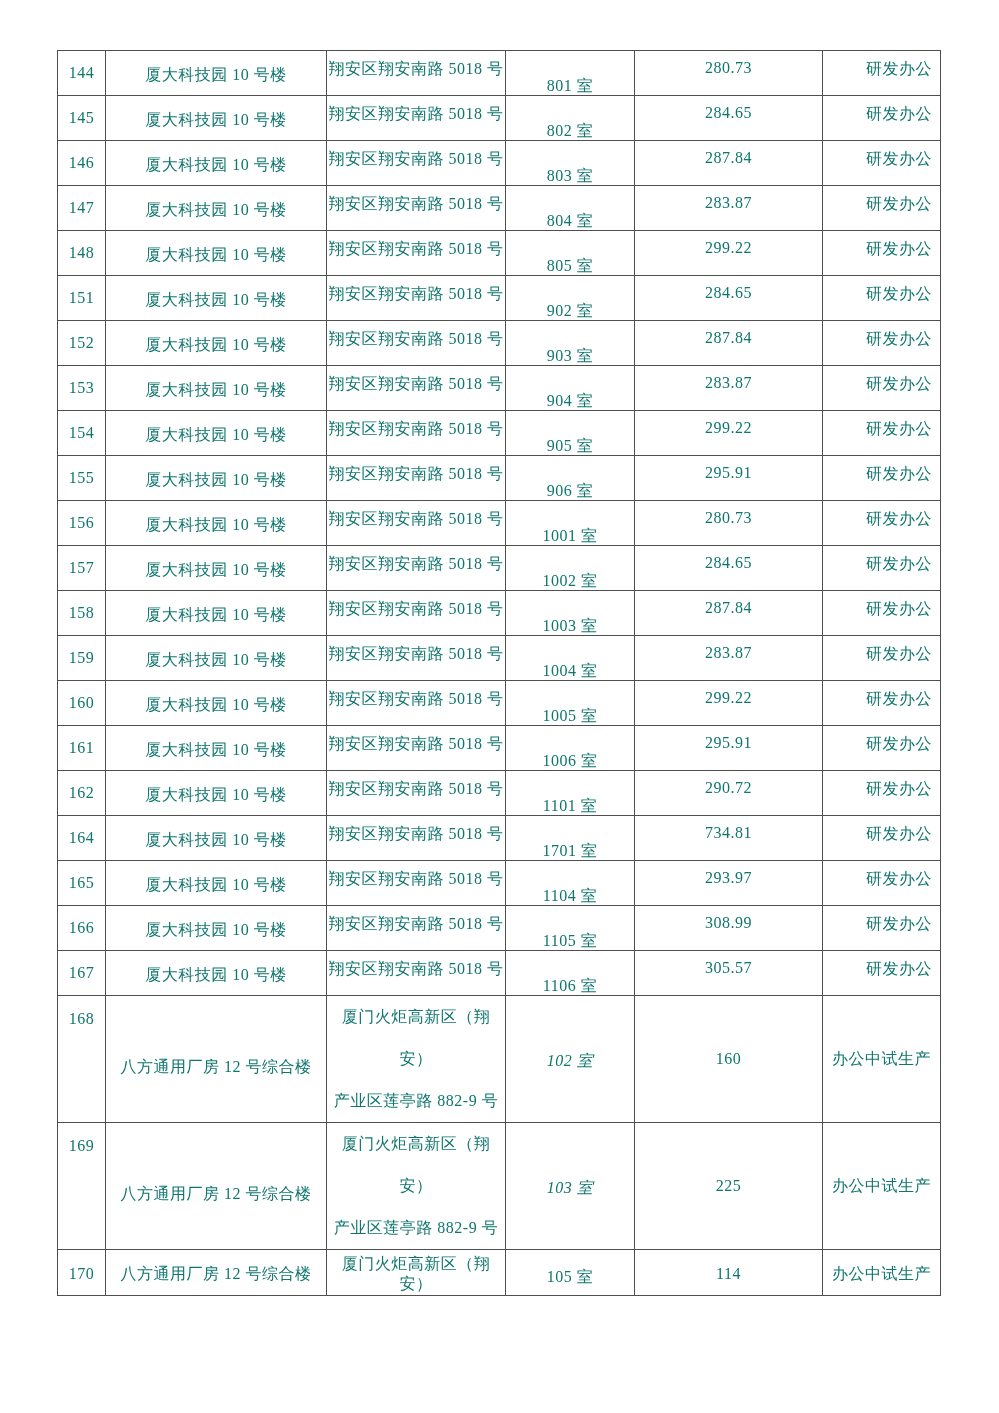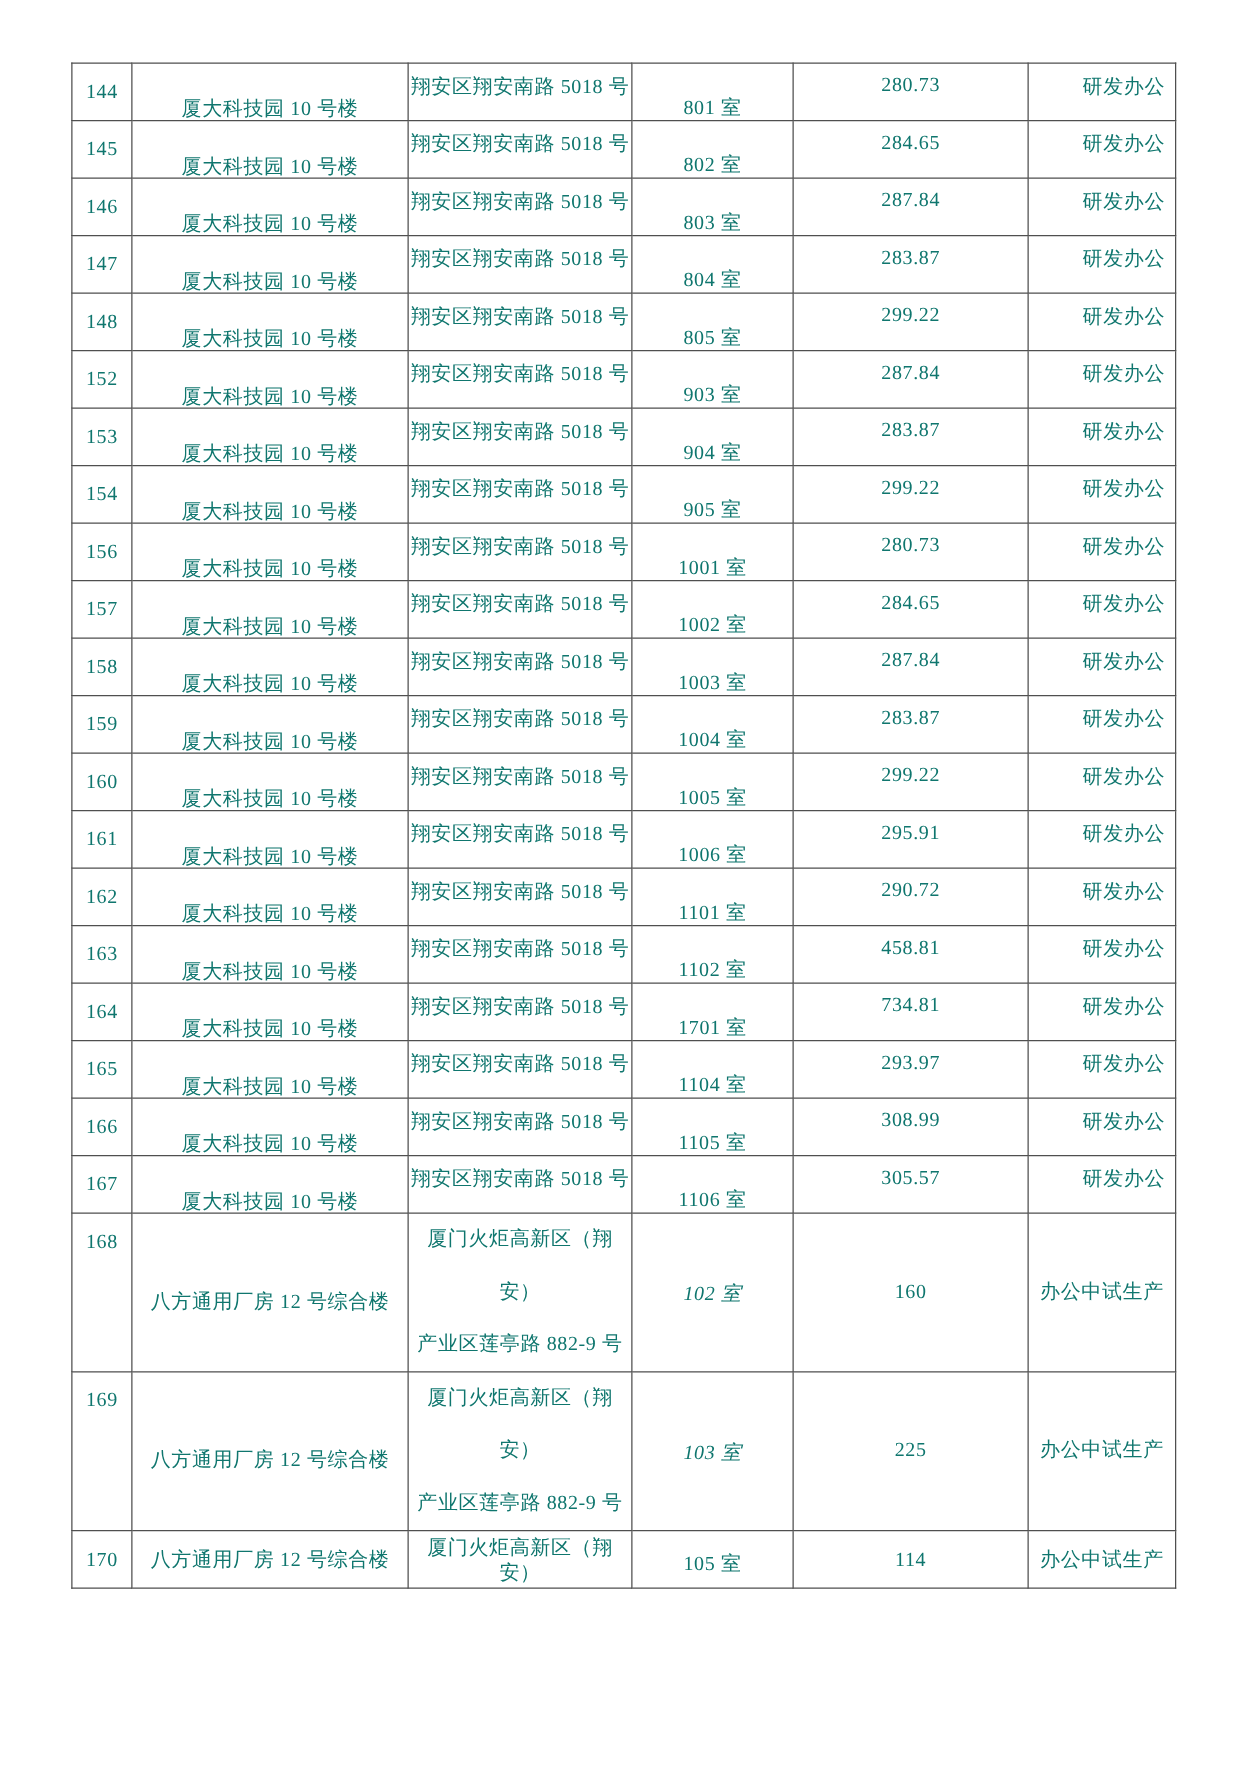--- a/index.html
+++ b/index.html
@@ -29,21 +29,21 @@
     letter-spacing:0.5px;
     padding:0;
     overflow:hidden;
   }
   tr.single  { height:45px; }
   tr.double  { height:82px; }
   tr.clipped { height:46px; }
   .cell { position:relative; display:inline-block; line-height:20px; }
 
   
-  tr.single td.col-building .cell { top:2px;margin-top:25px; }
+  tr.single td.col-building .cell { top:2px; }
   tr.single td.col-address  .cell { top:-4px; }
   tr.single td.col-room     .cell { top:13px; }
   tr.single td.col-area     .cell { top:-5px; }
   tr.single td.col-usage    .cell { top:-4px;margin-left:35px; }
 
   
   tr.double td.col-seq { vertical-align:top; }
   tr.double td.col-seq .cell { top:13px; }
   tr.double td.col-building .cell { top:8px; }
   tr.double td.col-address .cell { line-height:42px; top:0; }
@@ -103,20 +103,28 @@
   </tr>
         <tr class="single">
     <td class="col-seq"><span class="cell">148</span></td>
     <td class="col-building"><span class="cell">厦大科技园 10 号楼</span></td>
     <td class="col-address"><span class="cell"><span class="addr-line">翔安区翔安南路 5018 号</span></span></td>
     <td class="col-room"><span class="cell">805 室</span></td>
     <td class="col-area"><span class="cell">299.22</span></td>
     <td class="col-usage"><span class="cell">研发办公</span></td>
   </tr>
         <tr class="single">
+    <td class="col-seq"><span class="cell">151</span></td>
+    <td class="col-building"><span class="cell">厦大科技园 10 号楼</span></td>
+    <td class="col-address"><span class="cell"><span class="addr-line">翔安区翔安南路 5018 号</span></span></td>
+    <td class="col-room"><span class="cell">902 室</span></td>
+    <td class="col-area"><span class="cell">284.65</span></td>
+    <td class="col-usage"><span class="cell">研发办公</span></td>
+  </tr>
+        <tr class="single">
     <td class="col-seq"><span class="cell">152</span></td>
     <td class="col-building"><span class="cell">厦大科技园 10 号楼</span></td>
     <td class="col-address"><span class="cell"><span class="addr-line">翔安区翔安南路 5018 号</span></span></td>
     <td class="col-room"><span class="cell">903 室</span></td>
     <td class="col-area"><span class="cell">287.84</span></td>
     <td class="col-usage"><span class="cell">研发办公</span></td>
   </tr>
         <tr class="single">
     <td class="col-seq"><span class="cell">153</span></td>
     <td class="col-building"><span class="cell">厦大科技园 10 号楼</span></td>
@@ -127,20 +135,28 @@
   </tr>
         <tr class="single">
     <td class="col-seq"><span class="cell">154</span></td>
     <td class="col-building"><span class="cell">厦大科技园 10 号楼</span></td>
     <td class="col-address"><span class="cell"><span class="addr-line">翔安区翔安南路 5018 号</span></span></td>
     <td class="col-room"><span class="cell">905 室</span></td>
     <td class="col-area"><span class="cell">299.22</span></td>
     <td class="col-usage"><span class="cell">研发办公</span></td>
   </tr>
         <tr class="single">
+    <td class="col-seq"><span class="cell">155</span></td>
+    <td class="col-building"><span class="cell">厦大科技园 10 号楼</span></td>
+    <td class="col-address"><span class="cell"><span class="addr-line">翔安区翔安南路 5018 号</span></span></td>
+    <td class="col-room"><span class="cell">906 室</span></td>
+    <td class="col-area"><span class="cell">295.91</span></td>
+    <td class="col-usage"><span class="cell">研发办公</span></td>
+  </tr>
+        <tr class="single">
     <td class="col-seq"><span class="cell">156</span></td>
     <td class="col-building"><span class="cell">厦大科技园 10 号楼</span></td>
     <td class="col-address"><span class="cell"><span class="addr-line">翔安区翔安南路 5018 号</span></span></td>
     <td class="col-room"><span class="cell">1001 室</span></td>
     <td class="col-area"><span class="cell">280.73</span></td>
     <td class="col-usage"><span class="cell">研发办公</span></td>
   </tr>
         <tr class="single">
     <td class="col-seq"><span class="cell">157</span></td>
     <td class="col-building"><span class="cell">厦大科技园 10 号楼</span></td>
@@ -180,28 +196,20 @@
     <td class="col-room"><span class="cell">1006 室</span></td>
     <td class="col-area"><span class="cell">295.91</span></td>
     <td class="col-usage"><span class="cell">研发办公</span></td>
   </tr>
         <tr class="single">
     <td class="col-seq"><span class="cell">162</span></td>
     <td class="col-building"><span class="cell">厦大科技园 10 号楼</span></td>
     <td class="col-address"><span class="cell"><span class="addr-line">翔安区翔安南路 5018 号</span></span></td>
     <td class="col-room"><span class="cell">1101 室</span></td>
     <td class="col-area"><span class="cell">290.72</span></td>
-    <td class="col-usage"><span class="cell">研发办公</span></td>
-  </tr>
-        <tr class="single">
-    <td class="col-seq"><span class="cell">163</span></td>
-    <td class="col-building"><span class="cell">厦大科技园 10 号楼</span></td>
-    <td class="col-address"><span class="cell"><span class="addr-line">翔安区翔安南路 5018 号</span></span></td>
-    <td class="col-room"><span class="cell">1102 室</span></td>
-    <td class="col-area"><span class="cell">458.81</span></td>
     <td class="col-usage"><span class="cell">研发办公</span></td>
   </tr>
         <tr class="single">
     <td class="col-seq"><span class="cell">164</span></td>
     <td class="col-building"><span class="cell">厦大科技园 10 号楼</span></td>
     <td class="col-address"><span class="cell"><span class="addr-line">翔安区翔安南路 5018 号</span></span></td>
     <td class="col-room"><span class="cell">1701 室</span></td>
     <td class="col-area"><span class="cell">734.81</span></td>
     <td class="col-usage"><span class="cell">研发办公</span></td>
   </tr>

